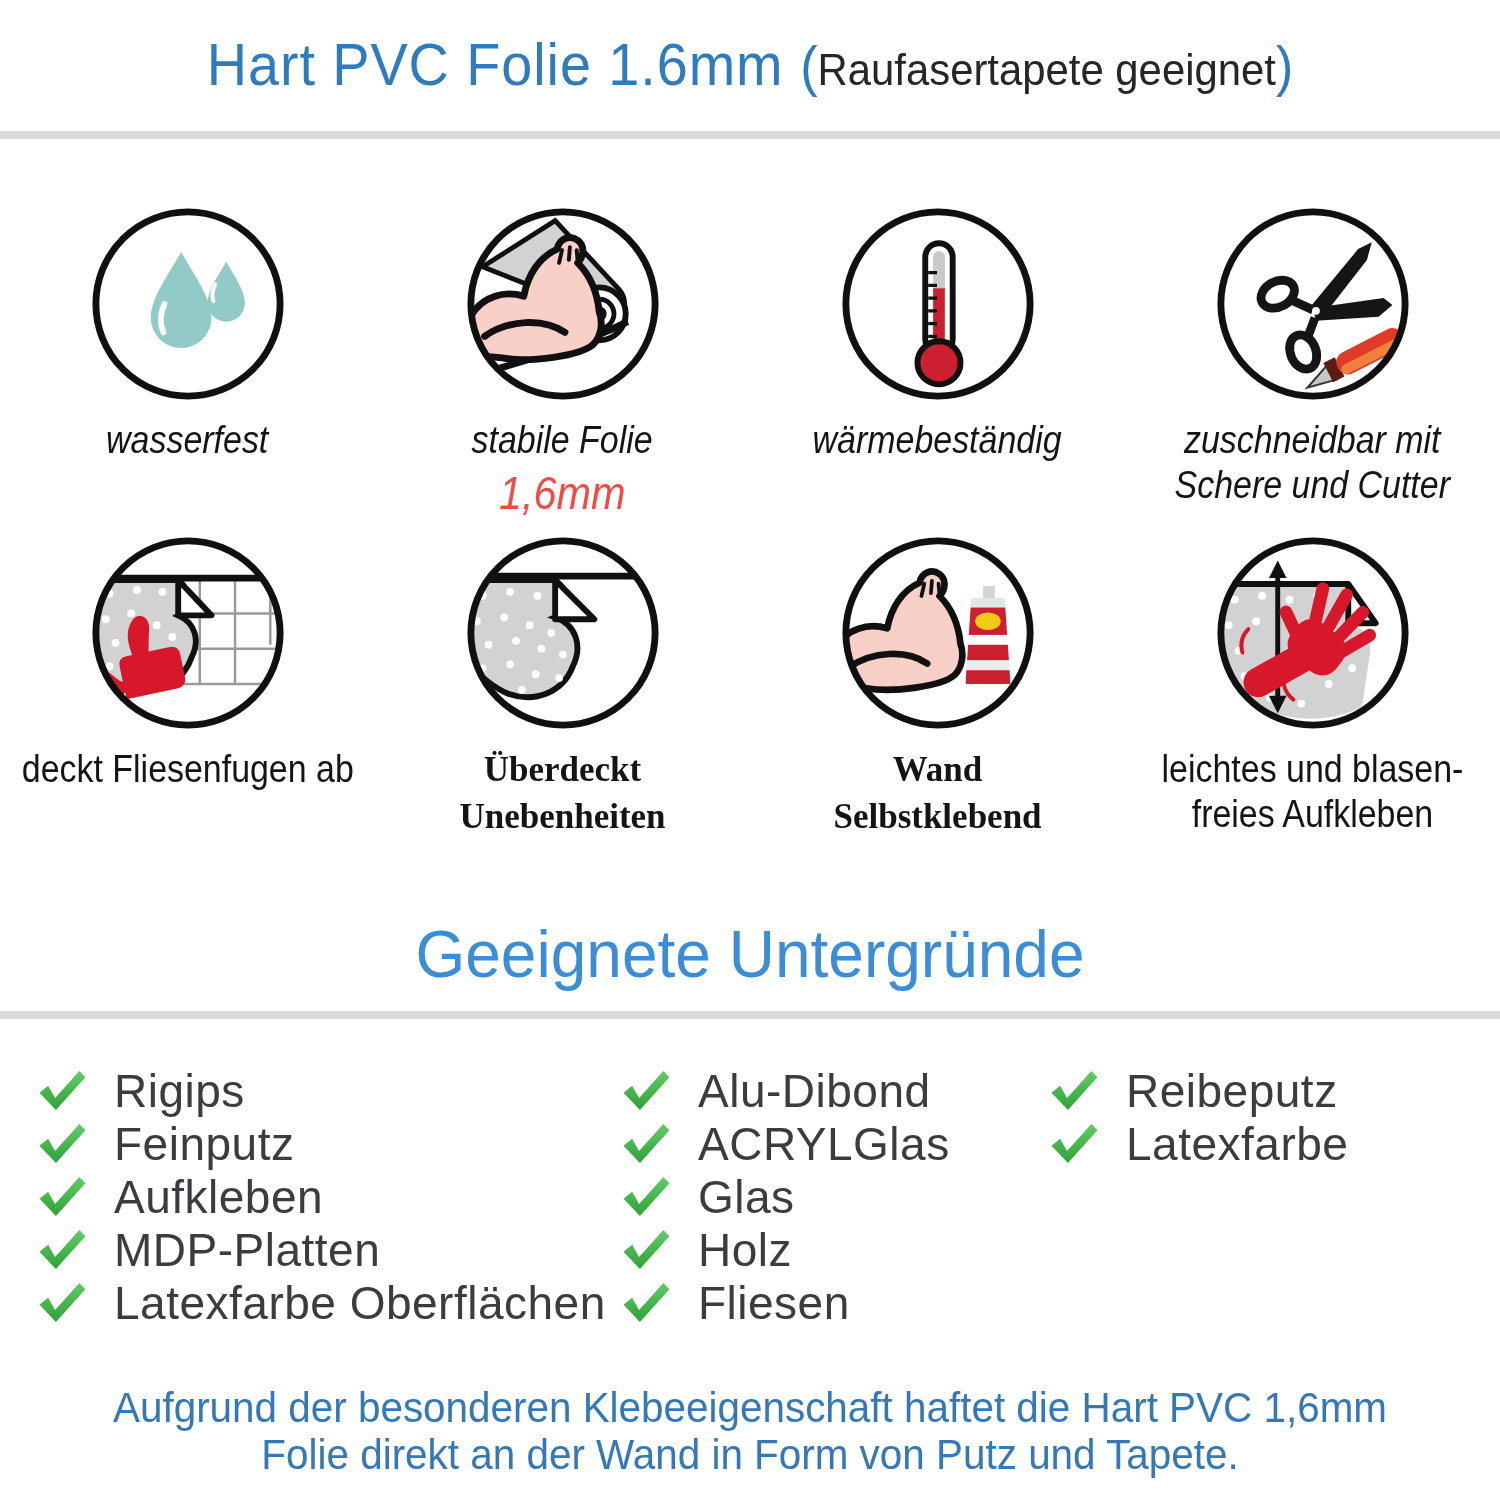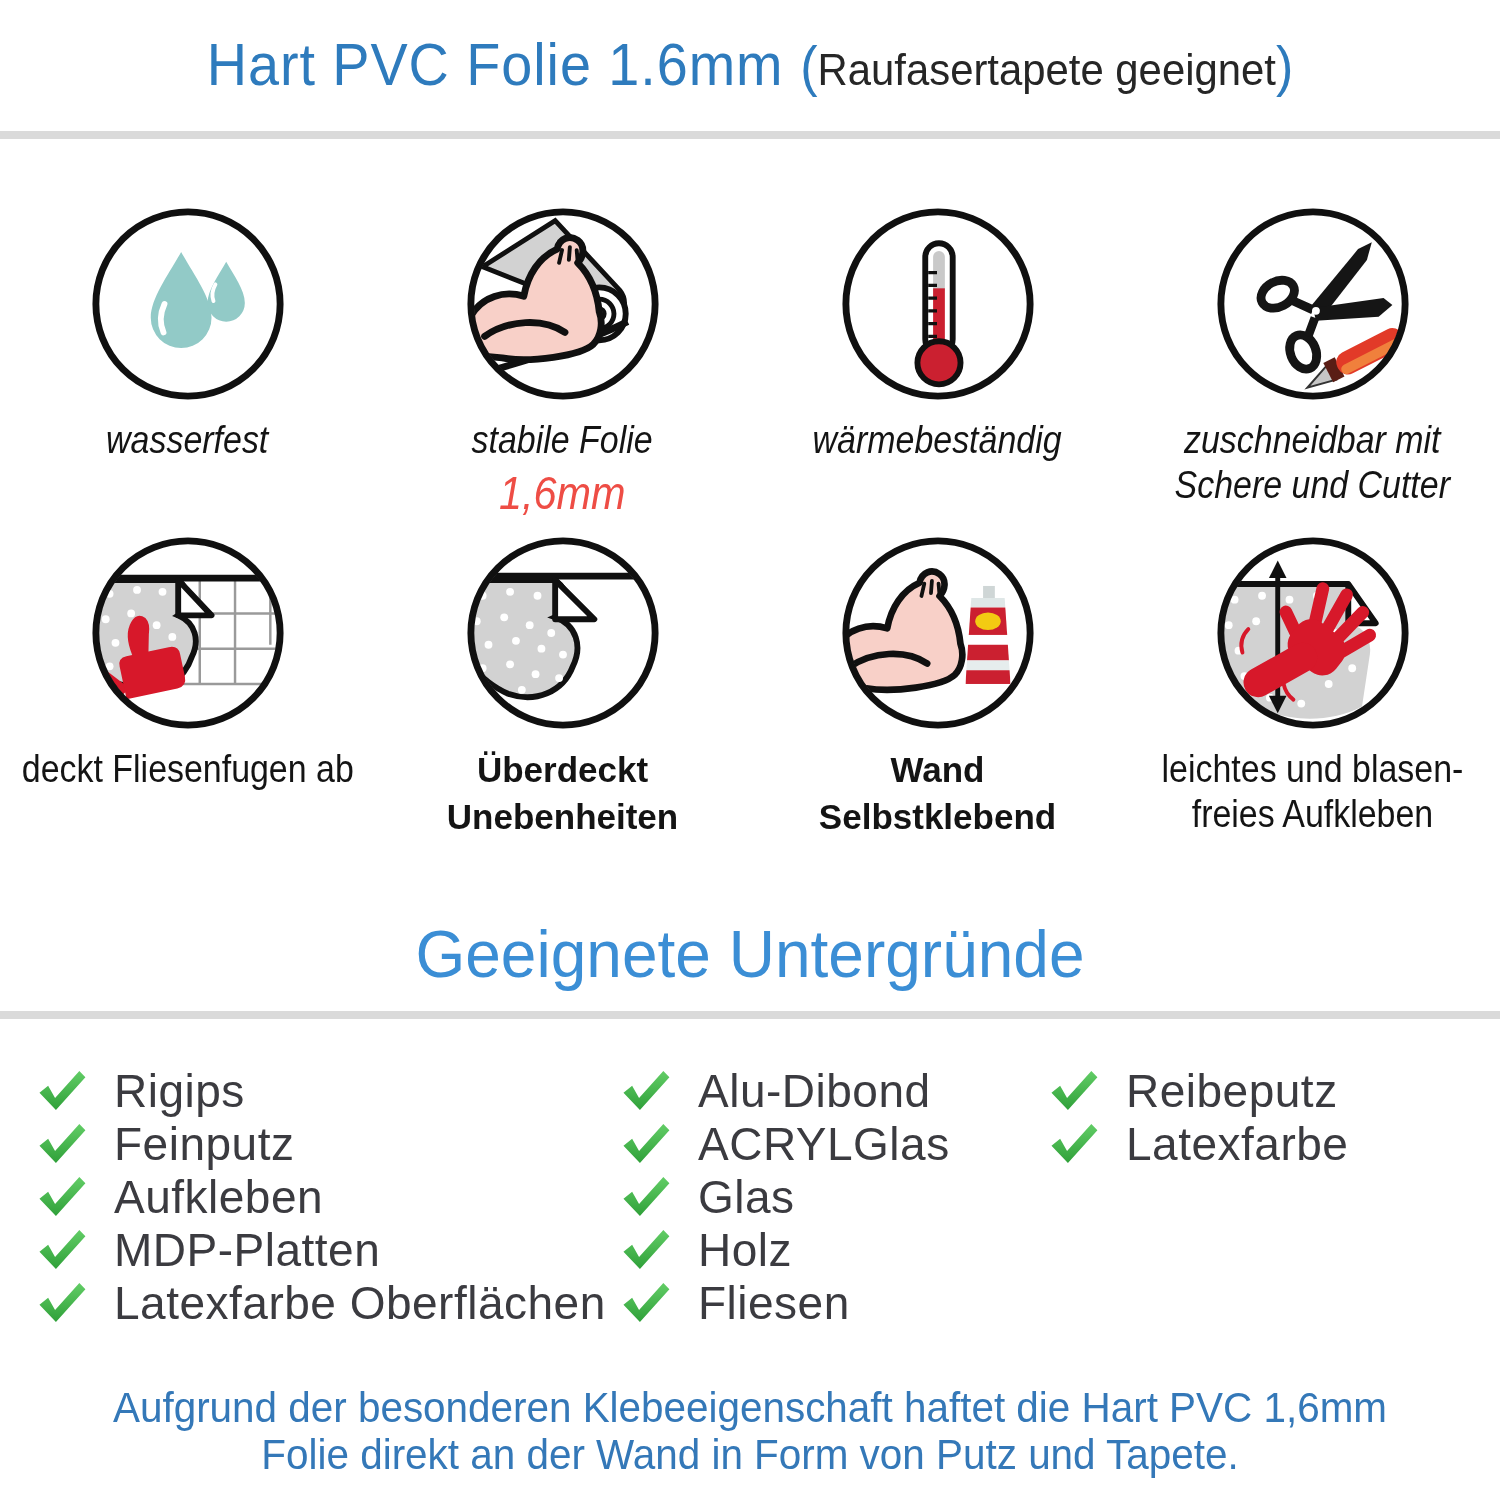--- a/index.html
+++ b/index.html
@@ -18,21 +18,21 @@
   #divider2 { top:1011px; }
 
   
   .frow { position:absolute; left:0; width:1500px; display:flex; }
   #row1 { top:206px;font-style:italic; }
   #row2 { top:535px; }
   .feature { width:375px; display:flex; flex-direction:column; align-items:center; }
   .feature svg.icon { width:196px; height:196px; }
   .flabel { margin-top:15px; font-size:39px; color:#141414; line-height:1.16; text-align:center;
             transform:scaleX(0.87); white-space:nowrap; }
-  .feature.em .flabel { font-family:Liberation Sans, sans-serif; font-weight:bold; font-size:35px;
+  .feature.em .flabel { font-family:Liberation Serif, serif; font-weight:bold; font-size:35px;
             transform:none; line-height:1.35; }
   .fsub { font-size:46px; color:#EE4D45; transform:scaleX(0.9); margin-top:4px; text-align:center; }
 
   
   .section-title { position:absolute; top:916px; left:0; width:100%; text-align:center;
             font-size:66px; color:#3B8ED5; transform:scaleX(0.97); white-space:nowrap; }
   .subs { position:absolute; top:1064px; left:0; width:1500px; height:300px; }
   .col  { position:absolute; top:0; }
   #col1 { left:36px; } #col2 { left:620px; } #col3 { left:1048px; }
   .item { display:flex; align-items:center; height:53px; }

